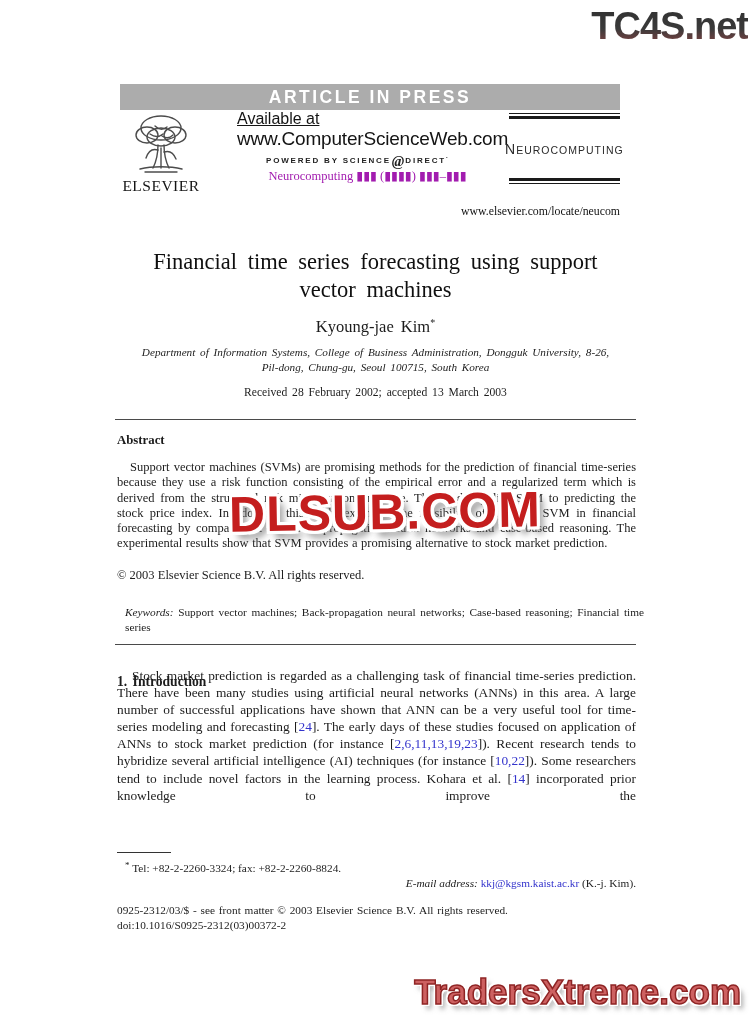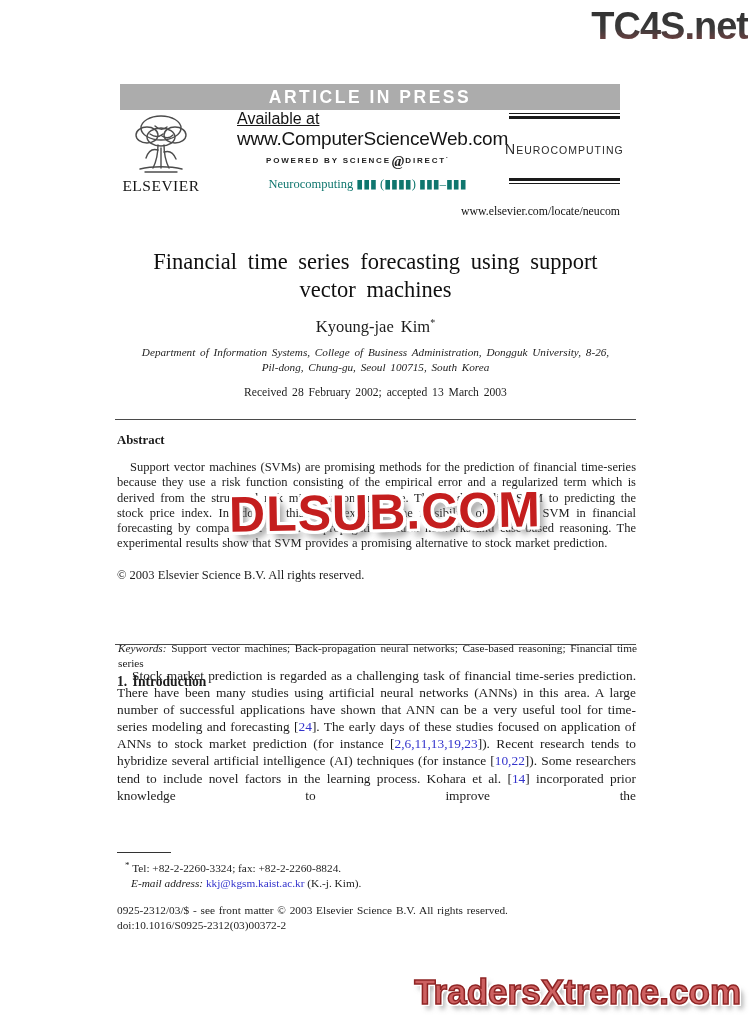--- a/index.html
+++ b/index.html
@@ -68,21 +68,21 @@
   .jrules{position:absolute;left:509px;width:111px;}
   .rule-thin{height:1px;background:#1a1a1a;}
   .rule-thick{height:3px;background:#1a1a1a;margin-top:2px;}
   .rule-thick-first{height:3px;background:#1a1a1a;}
   .rule-thin-second{height:1px;background:#1a1a1a;margin-top:2px;}
   .journal-name{
     position:absolute;left:505px;top:141px;width:118px;text-align:center;
     font:10.5px "Liberation Sans",sans-serif;letter-spacing:1px;color:#2a2a2a;
   }
   .journal-name::first-letter{font-size:14px;}
-  .cite-line{position:absolute;left:115px;top:176px;width:505px;text-align:center;font:12.5px "Liberation Serif",serif;color:#0f766e;}
+  .cite-line{position:absolute;left:115px;top:168px;width:505px;text-align:center;font:12.5px "Liberation Serif",serif;color:#a21caf;}
   .journal-url{position:absolute;left:380px;top:192px;width:240px;text-align:right;font:11.8px "Liberation Serif",serif;color:#111;margin-top:12px;}
 
   
   .title{
     position:absolute;left:115px;top:248px;width:521px;text-align:center;
     font:22.5px "Liberation Serif",serif;line-height:27.5px;color:#0f0f0f;
     word-spacing:5px;white-space:pre-line;
   }
   .author{position:absolute;left:115px;top:317px;width:521px;text-align:center;font:16.5px "Liberation Serif",serif;word-spacing:3px;}
   .author sup{font-size:10px;vertical-align:6px;}
@@ -98,39 +98,39 @@
 
   
   .abstract-h{position:absolute;left:117px;top:433px;font:bold 12.8px "Liberation Serif",serif;}
   .abstract-p{
     position:absolute;left:117px;top:460px;width:519px;
     font:12.5px "Liberation Serif",serif;line-height:15.3px;
     text-align:justify;text-indent:13px;word-spacing:.5px;
   }
   .abstract-copy{position:absolute;left:117px;top:568px;font:12.5px "Liberation Serif",serif;}
   .keywords{
-    position:absolute;left:118px;top:605px;width:519px;
-    font:11.3px "Liberation Serif",serif;line-height:14.6px;text-align:justify;word-spacing:1px;margin-top:36px;
+    position:absolute;left:125px;top:605px;width:519px;
+    font:11.3px "Liberation Serif",serif;line-height:14.6px;text-align:justify;word-spacing:1px;
   }
   .keywords .kw-label{font-style:italic;}
 
   
   .intro-h{position:absolute;left:117px;top:674px;font:bold 13.6px "Liberation Serif",serif;word-spacing:2px;}
   .intro-p{
     position:absolute;left:117px;top:667px;width:519px;
     font:13.4px "Liberation Serif",serif;line-height:17.1px;
     text-align:justify;text-align-last:justify;text-indent:15px;word-spacing:.5px;
   }
   .cite{color:var(--accent-blue);}
 
   
   .fn-rule{position:absolute;left:117px;top:852px;width:54px;height:1px;background:#333;}
   .footnote{position:absolute;left:117px;top:858px;width:519px;font:11.3px "Liberation Serif",serif;line-height:15px;}
   .fn-line1{padding-left:8px;}
-  .fn-line2{padding-left:14px;}
+  .fn-line2{padding-left:14px;text-align:right;}
   .fn-marker{font-size:9px;vertical-align:4px;}
   .fn-email-label{font-style:italic;}
   .fn-email{color:var(--accent-blue);}
   .imprint{position:absolute;left:117px;top:903px;width:519px;font:11.3px "Liberation Serif",serif;line-height:14.8px;word-spacing:1px;}
 </style>
 </head>
 <body>
 
 <div class="page">
 

